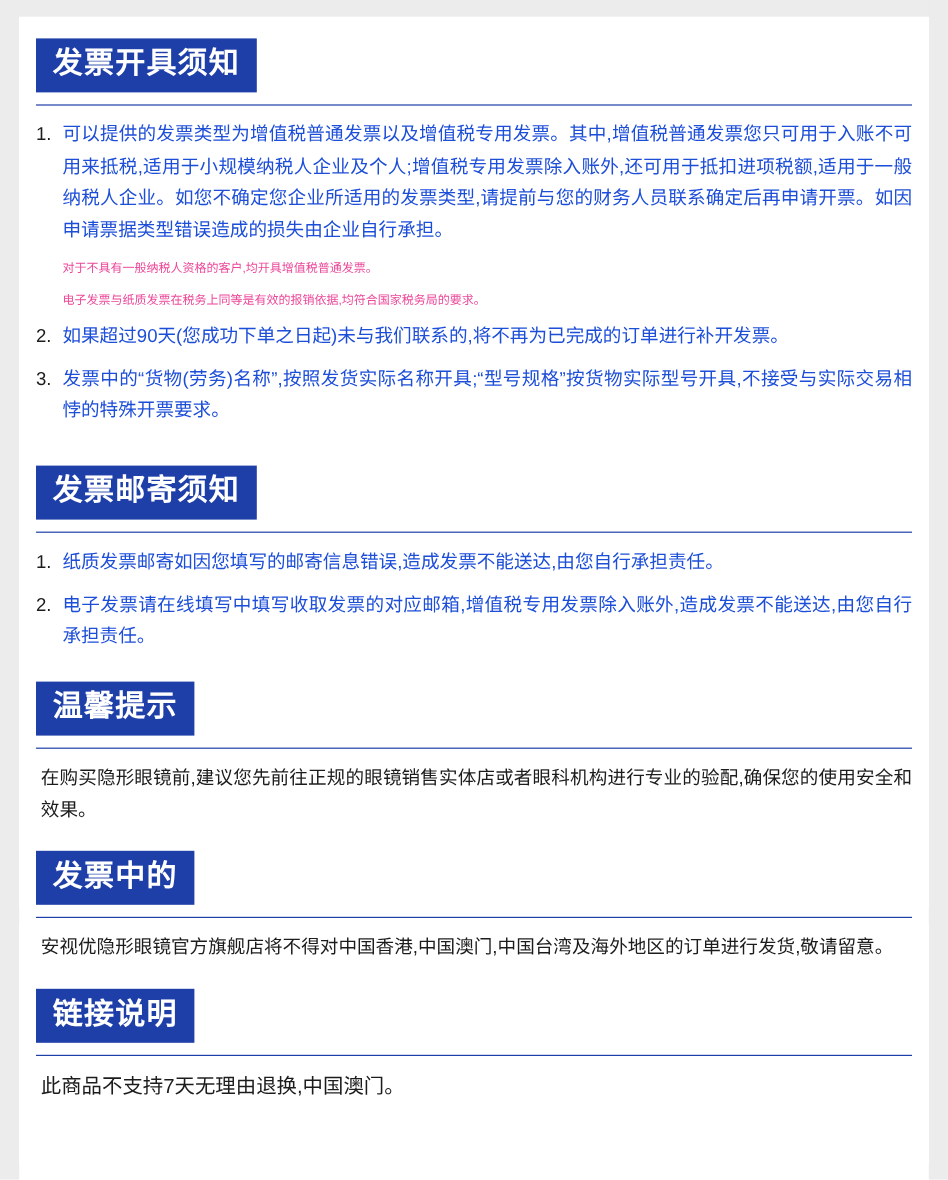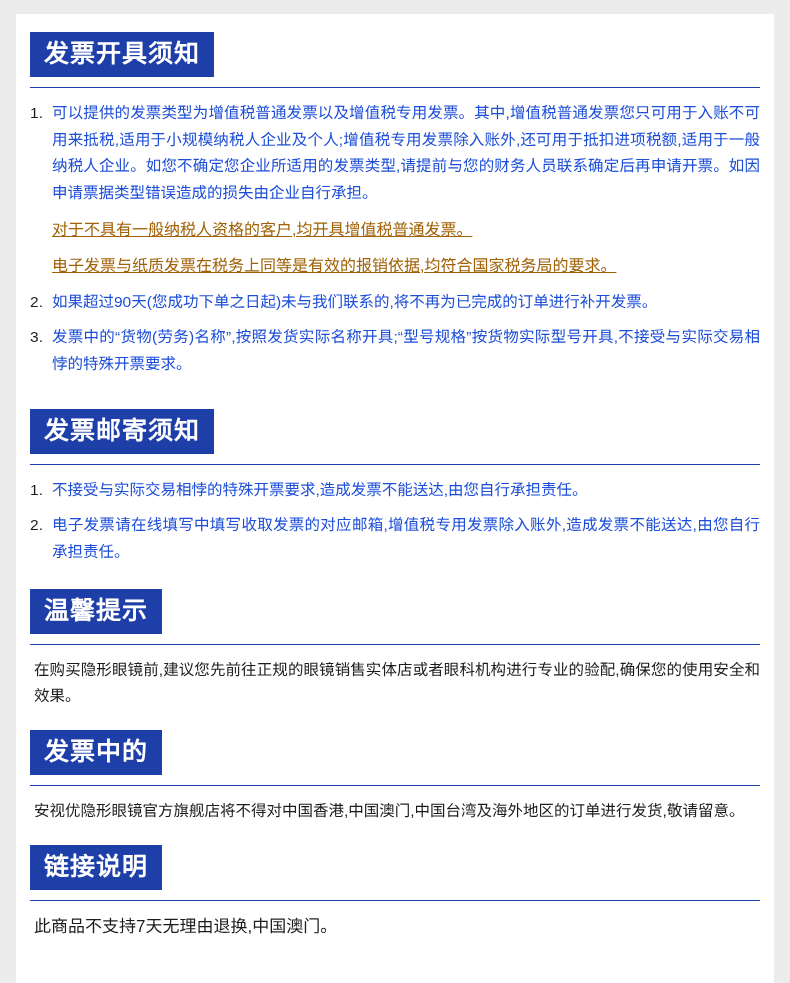--- a/index.html
+++ b/index.html
@@ -82,27 +82,26 @@
   ol.list > li::before {
     content: counter(item) ".";
     position: absolute;
     left: 0;
     top: 0;
     font-size: 15.5px;
     line-height: 1.72;
     color: #1c1c1c;
   }
   .subpara {
-    font-size: 16px;
+    font-size: 10px;
     line-height: 1.72;
-    color: #a16207;
+    color: #ec4899;
     padding-left: 22px;
     margin-bottom: 9px;
     text-align: justify;
-    text-decoration: underline;
   }
   .para {
     font-size: 15.5px;
     line-height: 1.72;
     color: #1c1c1c;
     margin: 0 0 6px 4px;
     text-align: justify;
   }
   .para.big {
     font-size: 17px;
@@ -135,21 +134,21 @@
         <li>发票中的“货物(劳务)名称”,按照发货实际名称开具;“型号规格”按货物实际型号开具,不接受与实际交易相悖的特殊开票要求。</li>
       </ol>
     </div>
 
     <div class="sec-gap"></div>
 
     <div class="section">
       <div class="sec-head">发票邮寄须知</div>
       <div class="rule"></div>
       <ol class="list">
-        <li>不接受与实际交易相悖的特殊开票要求,造成发票不能送达,由您自行承担责任。</li>
+        <li>纸质发票邮寄如因您填写的邮寄信息错误,造成发票不能送达,由您自行承担责任。</li>
         <li>电子发票请在线填写中填写收取发票的对应邮箱,增值税专用发票除入账外,造成发票不能送达,由您自行承担责任。</li>
       </ol>
     </div>
 
     <div class="sec-gap-sm"></div>
 
     <div class="section">
       <div class="sec-head">温馨提示</div>
       <div class="rule"></div>
       <div class="para">在购买隐形眼镜前,建议您先前往正规的眼镜销售实体店或者眼科机构进行专业的验配,确保您的使用安全和效果。</div>

